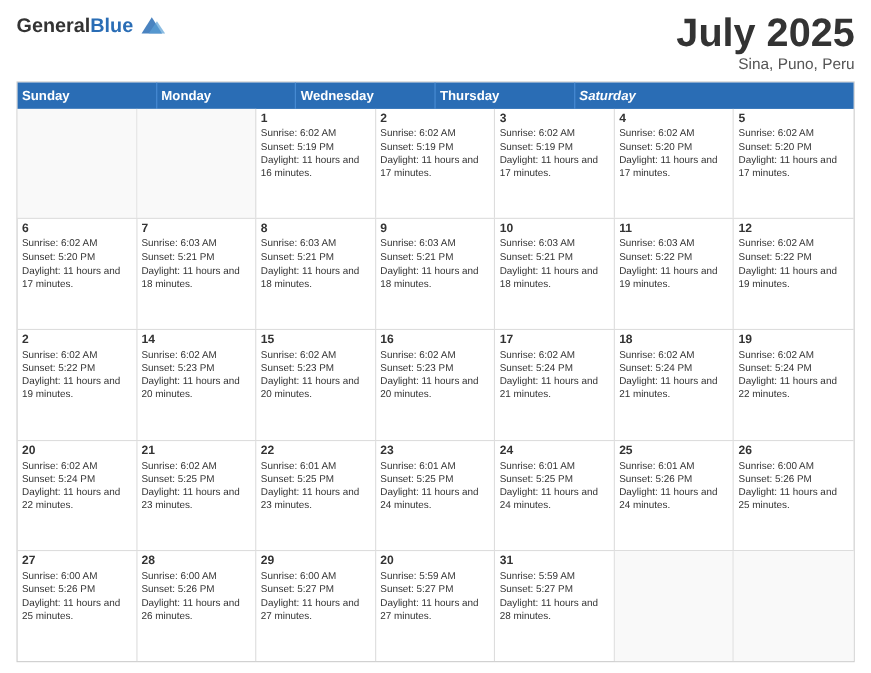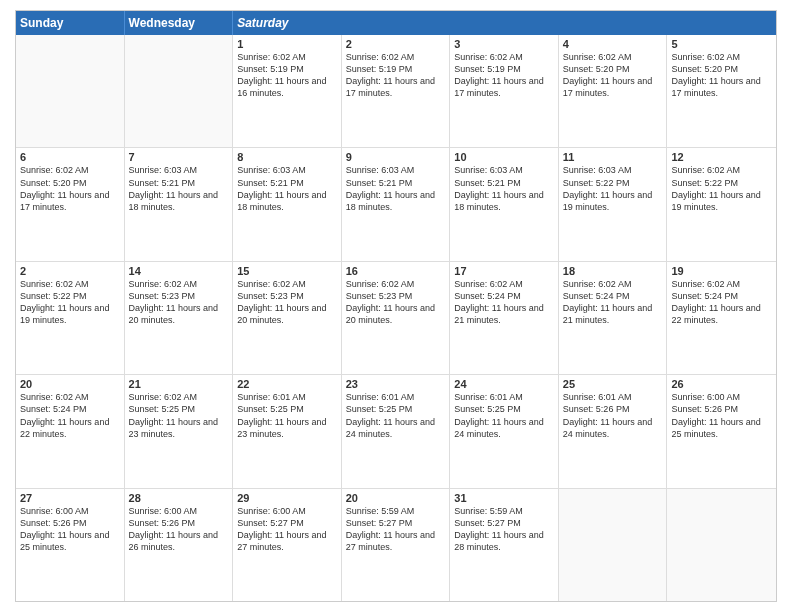--- a/index.html
+++ b/index.html
@@ -58,21 +58,21 @@
       color: #555;
     }
     .calendar {
       flex: 1;
       display: flex;
       flex-direction: column;
       border: 1px solid #ccc;
     }
     .cal-header {
       display: grid;
-      grid-template-columns: repeat(7, 1fr);
+      grid-template-columns: repeat(6, 1fr);
       background: #2a6db5;
     }
     .cal-header-cell {
       color: #fff;
       font-size: 12px;
       font-weight: bold;
       padding: 5px 4px;
       text-align: left;
       border-right: 1px solid #4a8dd5;
     }
@@ -108,25 +108,46 @@
     .cell-text {
       font-size: 9px;
       line-height: 1.35;
       color: #333;
     }
   </style>
 </head>
 <body>
 
 <div class="page">
+  <div class="header">
+    <div class="logo">
+      <div style="display:flex;flex-direction:column;align-items:flex-start;">
+        <div style="display:flex;align-items:center;">
+          <span class="logo-text">
+            <span class="general">General</span><span class="blue">Blue</span>
+          </span>
+          <svg class="logo-icon" viewBox="0 0 30 30" width="30" height="30">
+            <polygon points="5,22 15,6 25,22" fill="#2a6db5" opacity="0.85"></polygon>
+            <polygon points="12,22 20,10 28,22" fill="#5a9fd5" opacity="0.7"></polygon>
+          </svg>
+        </div>
+      </div>
+    </div>
+    <div class="title-block">
+      <div class="title-month">July 2025</div>
+      <div class="title-location">Sina, Puno, Peru</div>
+    </div>
+  </div>
 
   <div class="calendar">
     <div class="cal-header">
     <div class="cal-header-cell">Sunday</div>
+        <div class="cal-header-cell">Monday</div>
         <div class="cal-header-cell">Wednesday</div>
+        <div class="cal-header-cell">Thursday</div>
         <div class="cal-header-cell">Saturday</div>
       </div>
     <div class="cal-body">
     <div class="cal-row">
           <div class="cal-cell empty"></div>
           <div class="cal-cell empty"></div>
           <div class="cal-cell">
             <div class="day-num">1</div>
             <div class="cell-text" style="white-space: pre-line;">Sunrise: 6:02 AM
 Sunset: 5:19 PM

